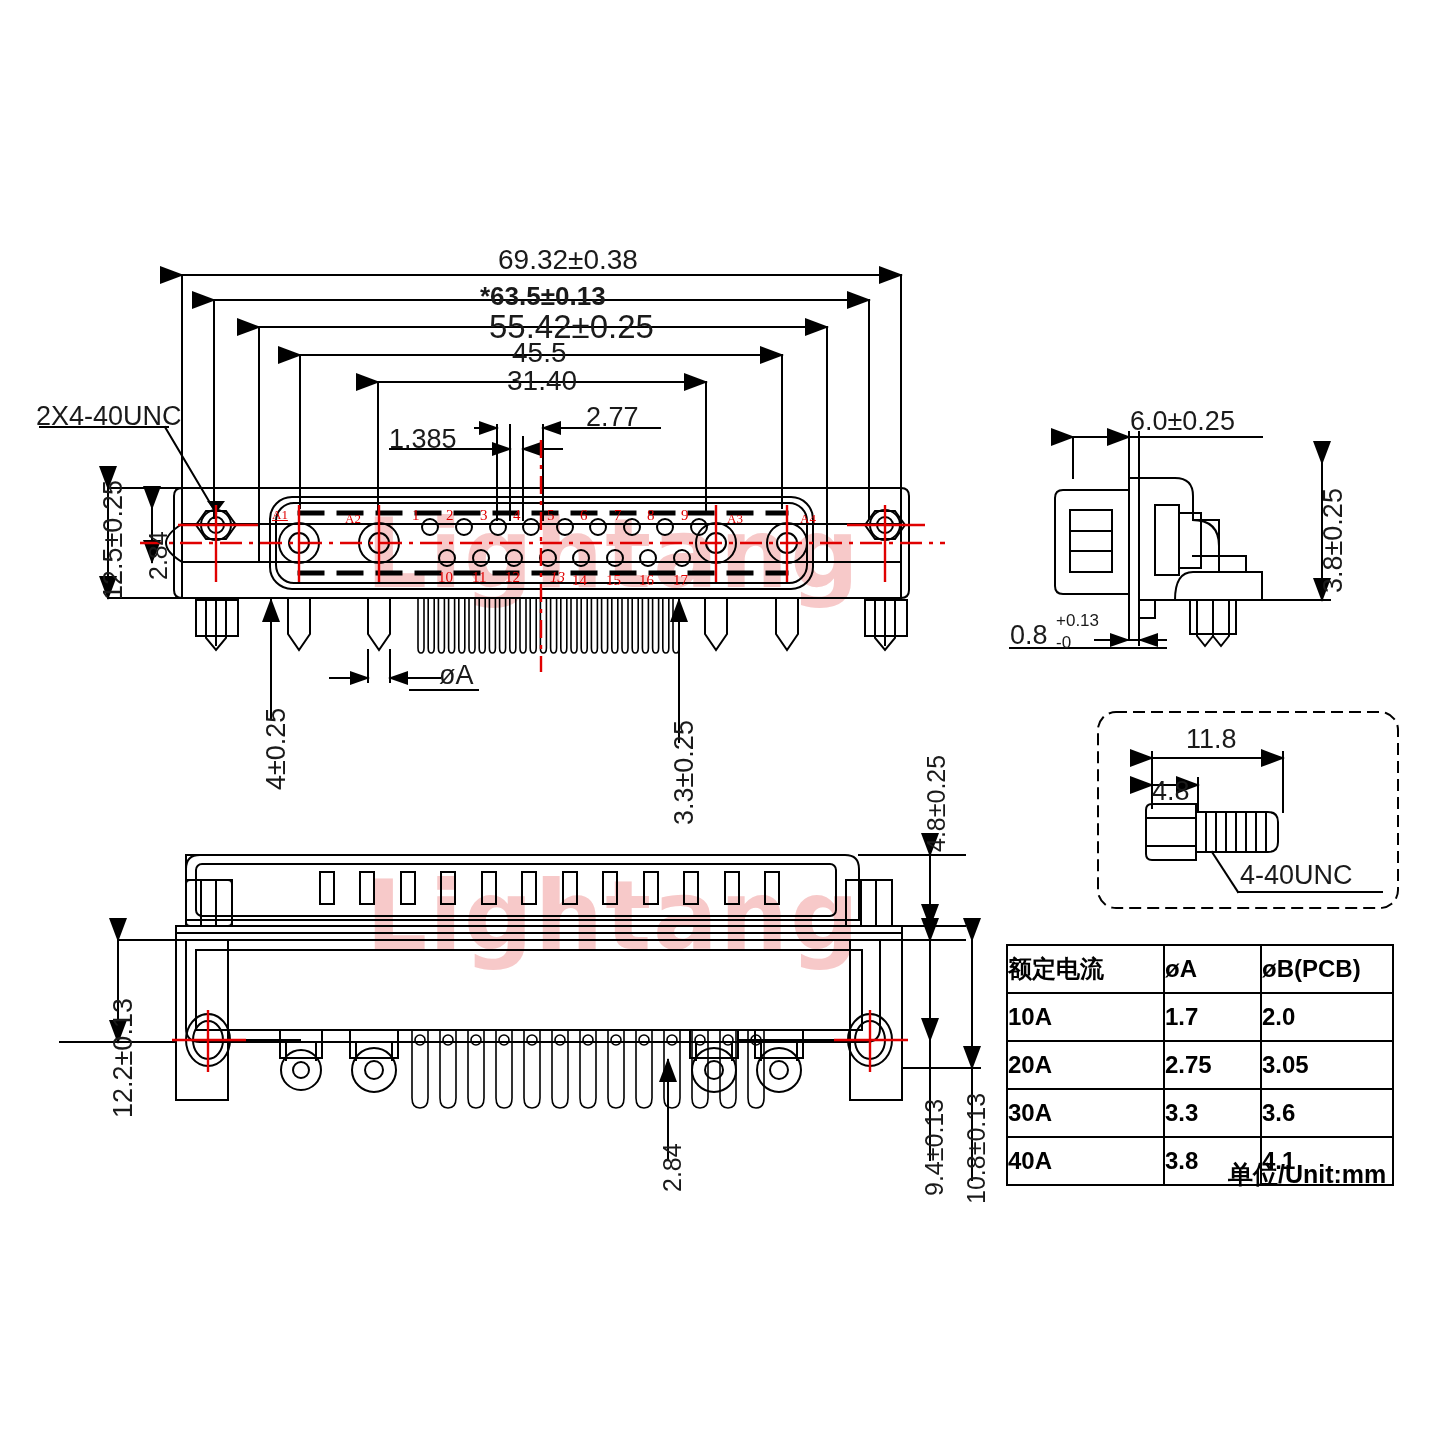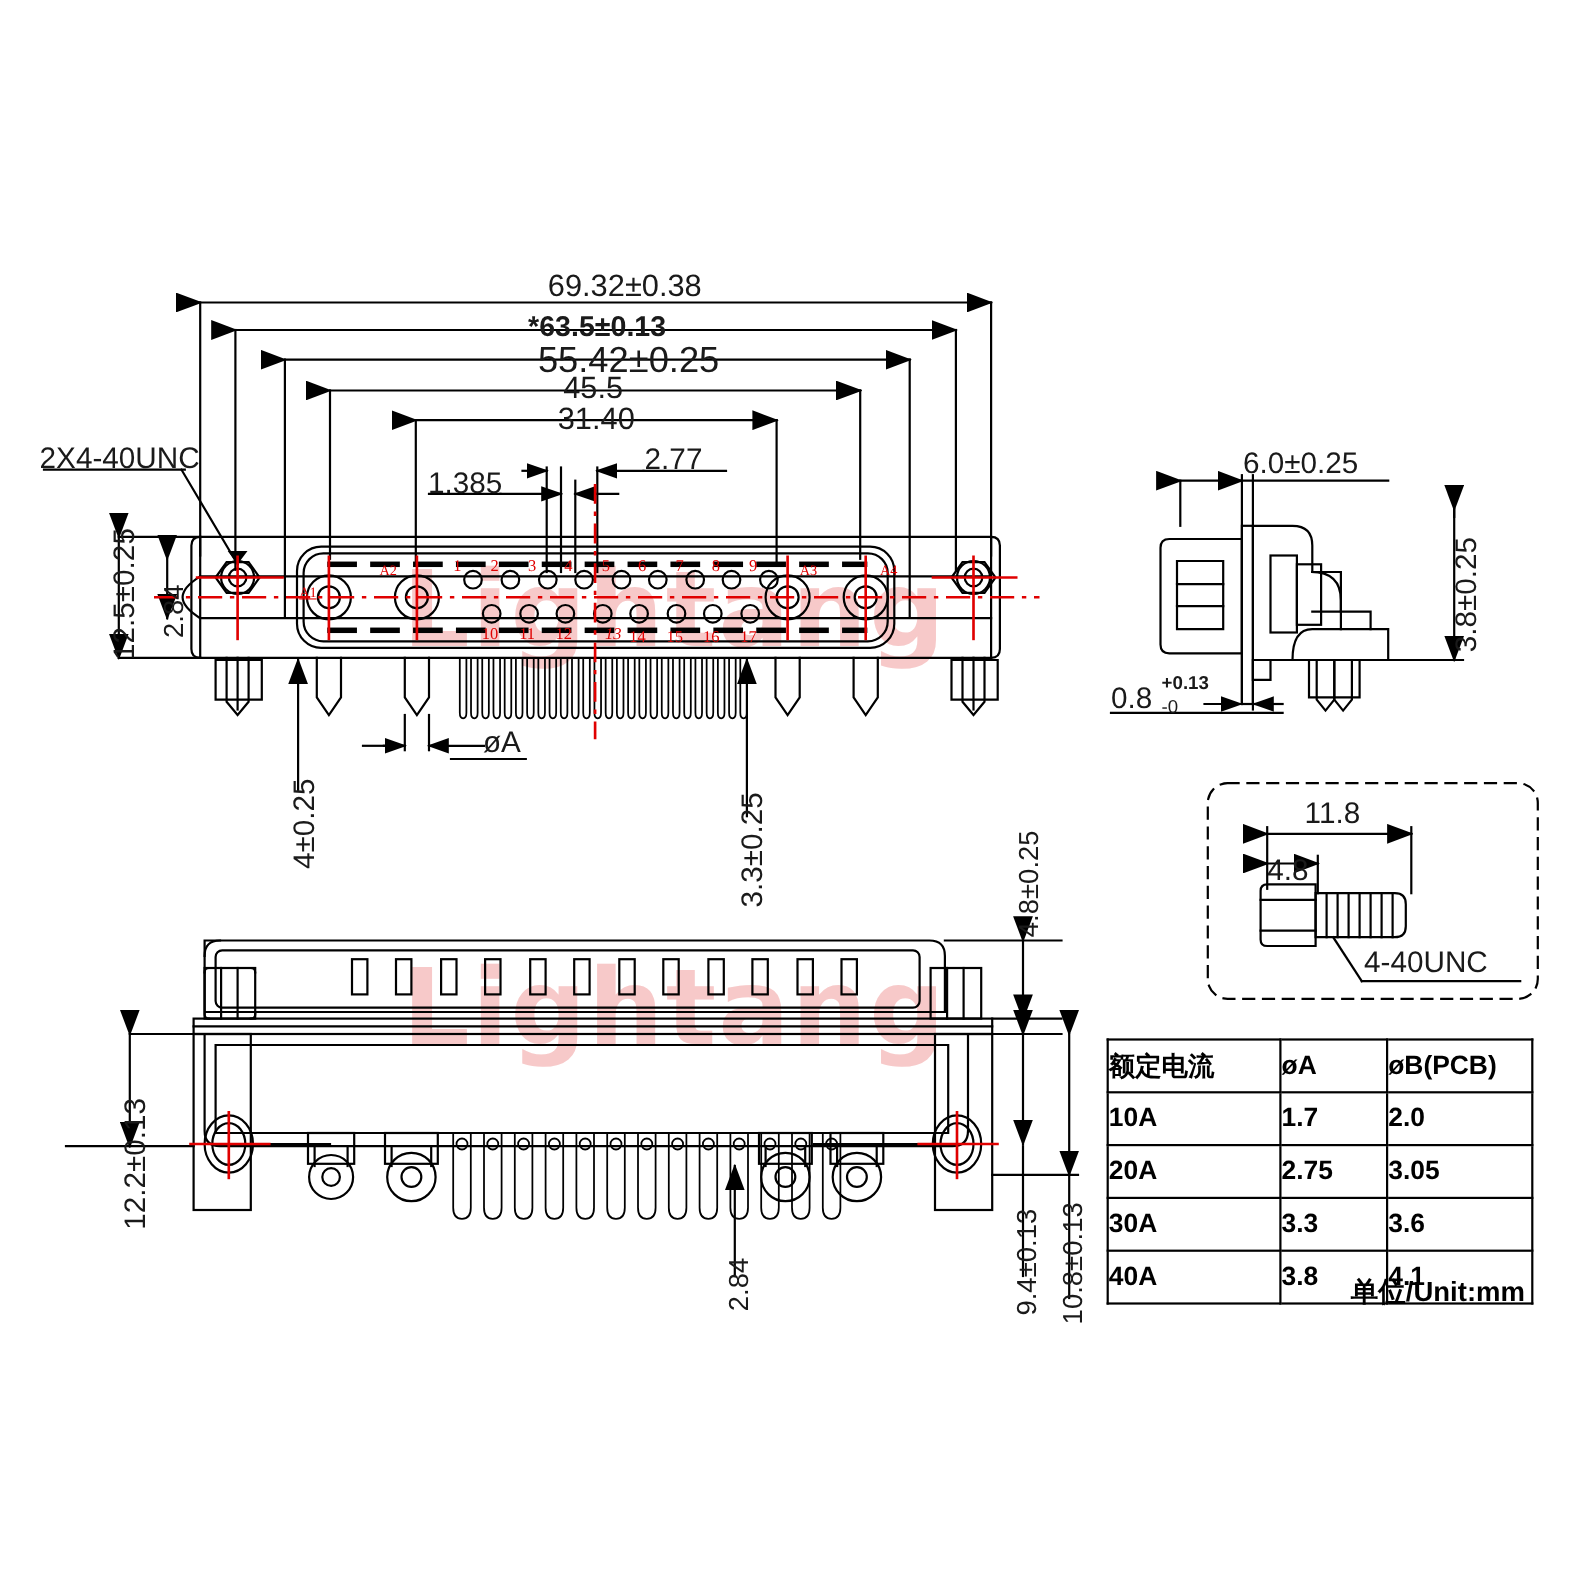--- a/index.html
+++ b/index.html
@@ -462,21 +462,21 @@
   <div class="lbl" style="left:507px;top:367px;font-size:28px;">31.40</div>
   <div class="lbl" style="left:586px;top:404px;font-size:27px;">2.77</div>
   <div class="lbl" style="left:389px;top:426px;font-size:27px;">1.385</div>
   <div class="lbl" style="left:36px;top:403px;font-size:27px;">2X4-40UNC</div>
   <div class="lbl vert" style="left:100px;top:600px;transform:rotate(-90deg);font-size:27px;">12.5±0.25</div>
   <div class="lbl vert" style="left:146px;top:580px;transform:rotate(-90deg);font-size:25px;">2.84</div>
   <div class="lbl vert" style="left:263px;top:790px;transform:rotate(-90deg);font-size:27px;">4±0.25</div>
   <div class="lbl vert" style="left:671px;top:825px;transform:rotate(-90deg);font-size:27px;">3.3±0.25</div>
   <div class="lbl" style="left:439px;top:662px;font-size:27px;">øA</div>
 
-  <div class="redlbl a" style="left:272px;top:532px;text-decoration:underline;">A1</div>
+  <div class="redlbl a" style="left:272px;top:508px;text-decoration:underline;">A1</div>
   <div class="redlbl a" style="left:345px;top:512px;">A2</div>
   <div class="redlbl a" style="left:727px;top:512px;">A3</div>
   <div class="redlbl a" style="left:800px;top:512px;">A4</div>
 
   <div class="redlbl" style="left:412px;top:508px;">1</div>
   <div class="redlbl" style="left:446px;top:508px;">2</div>
   <div class="redlbl" style="left:480px;top:508px;">3</div>
   <div class="redlbl" style="left:513px;top:508px;">4</div>
   <div class="redlbl" style="left:547px;top:508px;">5</div>
   <div class="redlbl" style="left:580px;top:508px;">6</div>
@@ -489,21 +489,21 @@
   <div class="redlbl" style="left:505px;top:570px;">12</div>
   <div class="redlbl" style="left:550px;top:570px;font-style:italic;">13</div>
   <div class="redlbl" style="left:572px;top:573px;">14</div>
   <div class="redlbl" style="left:606px;top:573px;">15</div>
   <div class="redlbl" style="left:639px;top:573px;">16</div>
   <div class="redlbl" style="left:673px;top:573px;">17</div>
 
   <div class="lbl" style="left:1130px;top:408px;font-size:27px;">6.0±0.25</div>
   <div class="lbl vert" style="left:1320px;top:593px;transform:rotate(-90deg);font-size:27px;">3.8±0.25</div>
   <div class="lbl" style="left:1010px;top:622px;font-size:27px;">0.8</div>
-  <div class="lbl" style="left:1056px;top:612px;font-size:17px;font-weight:bold;">+0.13</div>
+  <div class="lbl" style="left:1056px;top:612px;font-size:17px;">+0.13</div>
   <div class="lbl" style="left:1056px;top:634px;font-size:17px;">-0</div>
 
   <div class="lbl vert" style="left:110px;top:1118px;transform:rotate(-90deg);font-size:27px;">12.2±0.13</div>
   <div class="lbl vert" style="left:660px;top:1192px;transform:rotate(-90deg);font-size:25px;">2.84</div>
   <div class="lbl vert" style="left:922px;top:1196px;transform:rotate(-90deg);font-size:25px;">9.4±0.13</div>
   <div class="lbl vert" style="left:964px;top:1204px;transform:rotate(-90deg);font-size:25px;">10.8±0.13</div>
   <div class="lbl vert" style="left:924px;top:852px;transform:rotate(-90deg);font-size:25px;">4.8±0.25</div>
 
   <div class="lbl" style="left:1186px;top:726px;font-size:27px;">11.8</div>
   <div class="lbl" style="left:1152px;top:778px;font-size:27px;">4.8</div>

